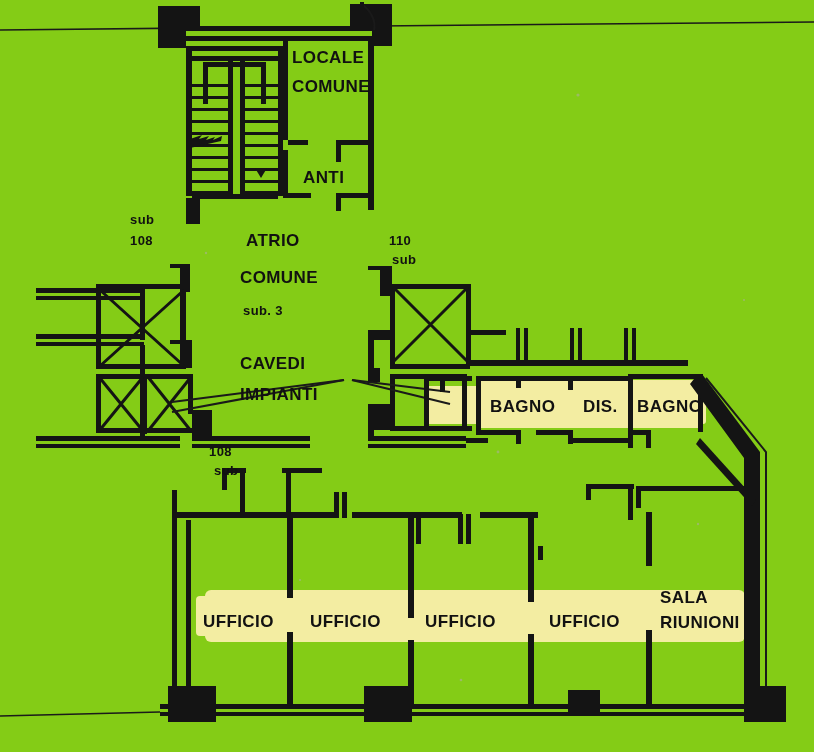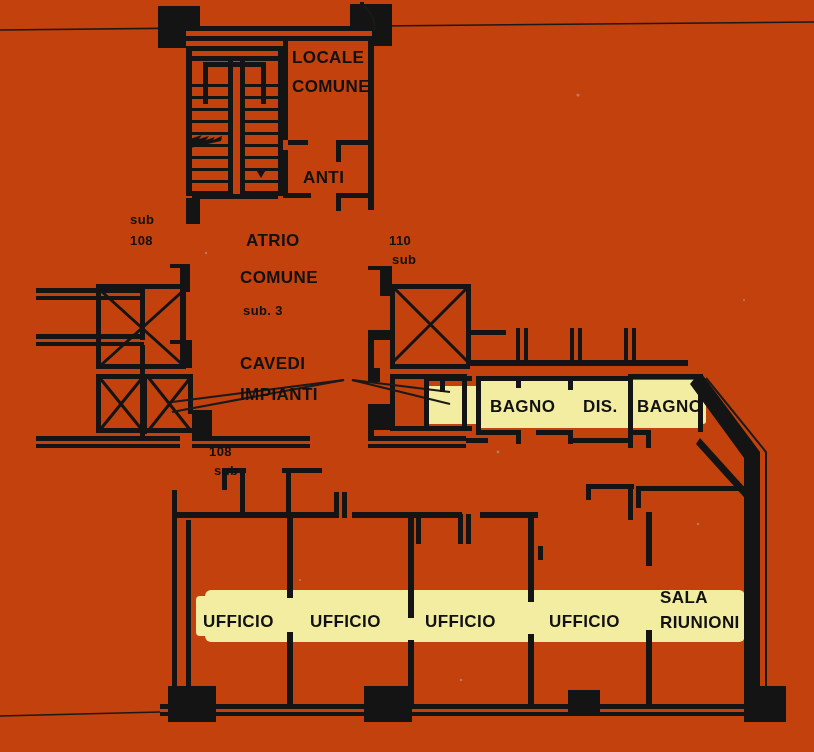--- a/index.html
+++ b/index.html
@@ -7,21 +7,21 @@
     padding: 0;
     background: #ffffff;
   }
   body {
     font-family: "Liberation Sans", sans-serif;
   }
   #plan-root {
     position: relative;
     width: 814px;
     height: 752px;
-    background: #c2410c;
+    background: #84cc16;
     overflow: hidden;
   }
   #plan-svg {
     position: absolute;
     left: 0;
     top: 0;
     width: 814px;
     height: 752px;
   }
   .wall {

